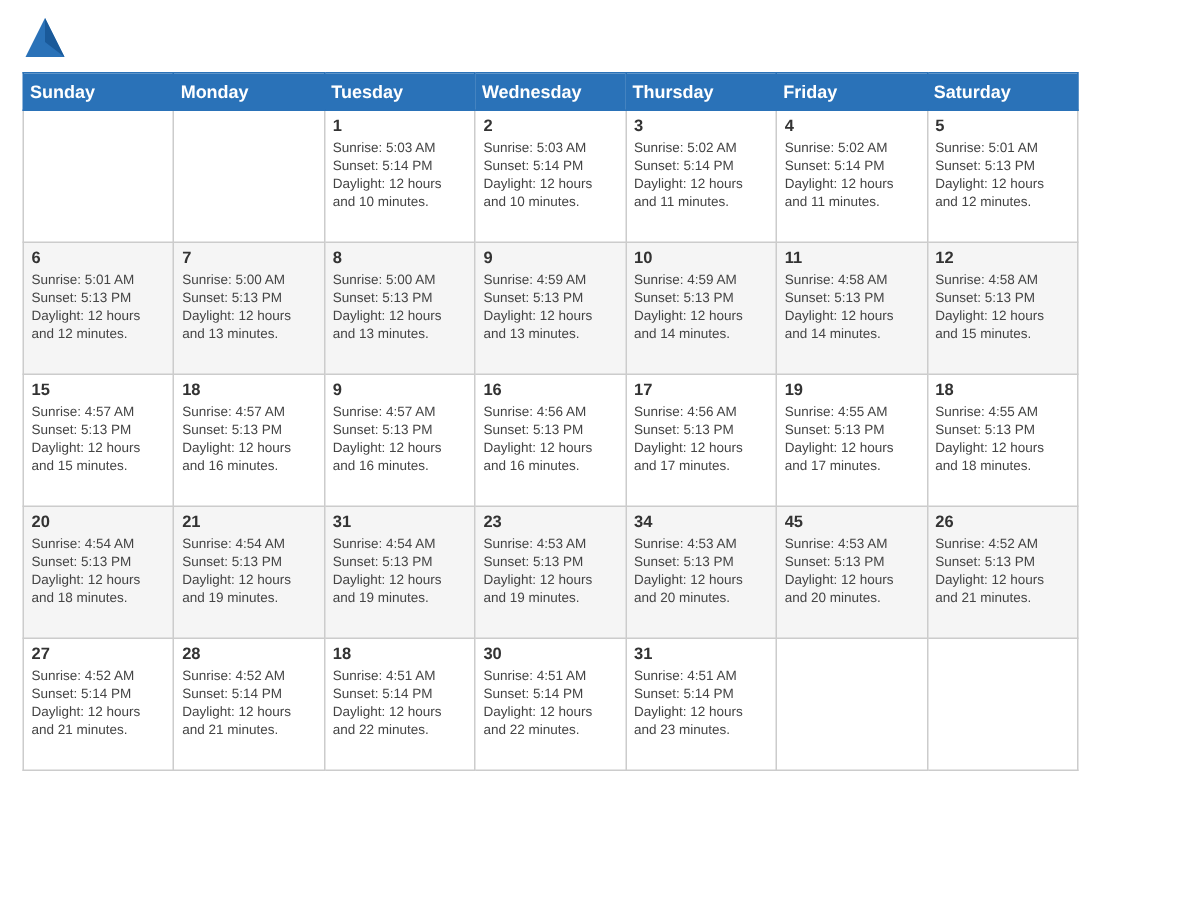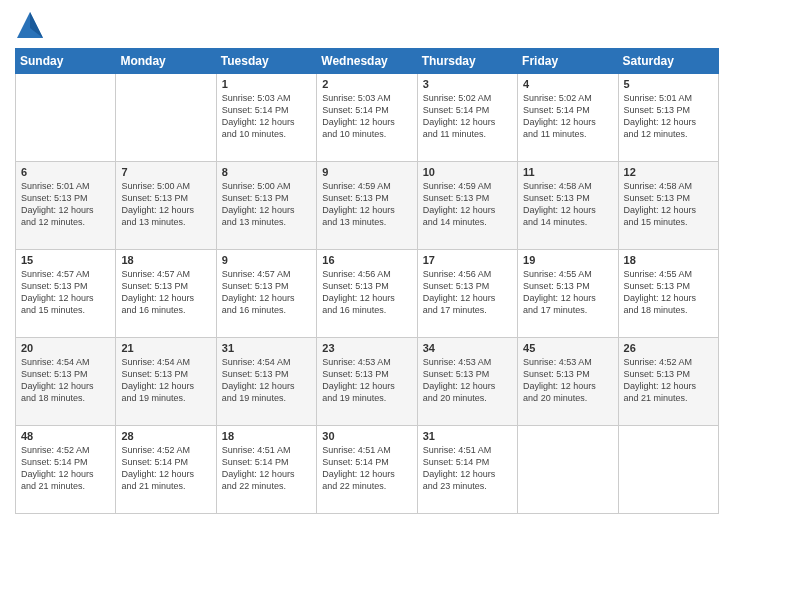--- a/index.html
+++ b/index.html
@@ -351,21 +351,21 @@
         <div class="day-number">26</div>
         <div class="day-info">
           Sunrise: 4:52 AM<br>
           Sunset: 5:13 PM<br>
           Daylight: 12 hours and 21 minutes.
         </div>
       </td>
         </tr>
         <tr>
           <td>
-        <div class="day-number">48</div>
+        <div class="day-number">27</div>
         <div class="day-info">
           Sunrise: 4:52 AM<br>
           Sunset: 5:14 PM<br>
           Daylight: 12 hours and 21 minutes.
         </div>
       </td>
           <td>
         <div class="day-number">28</div>
         <div class="day-info">
           Sunrise: 4:52 AM<br>

